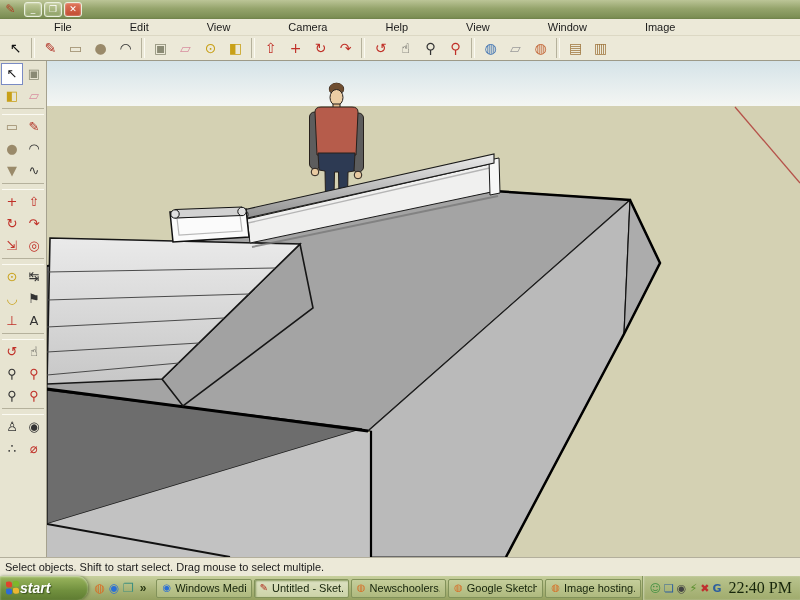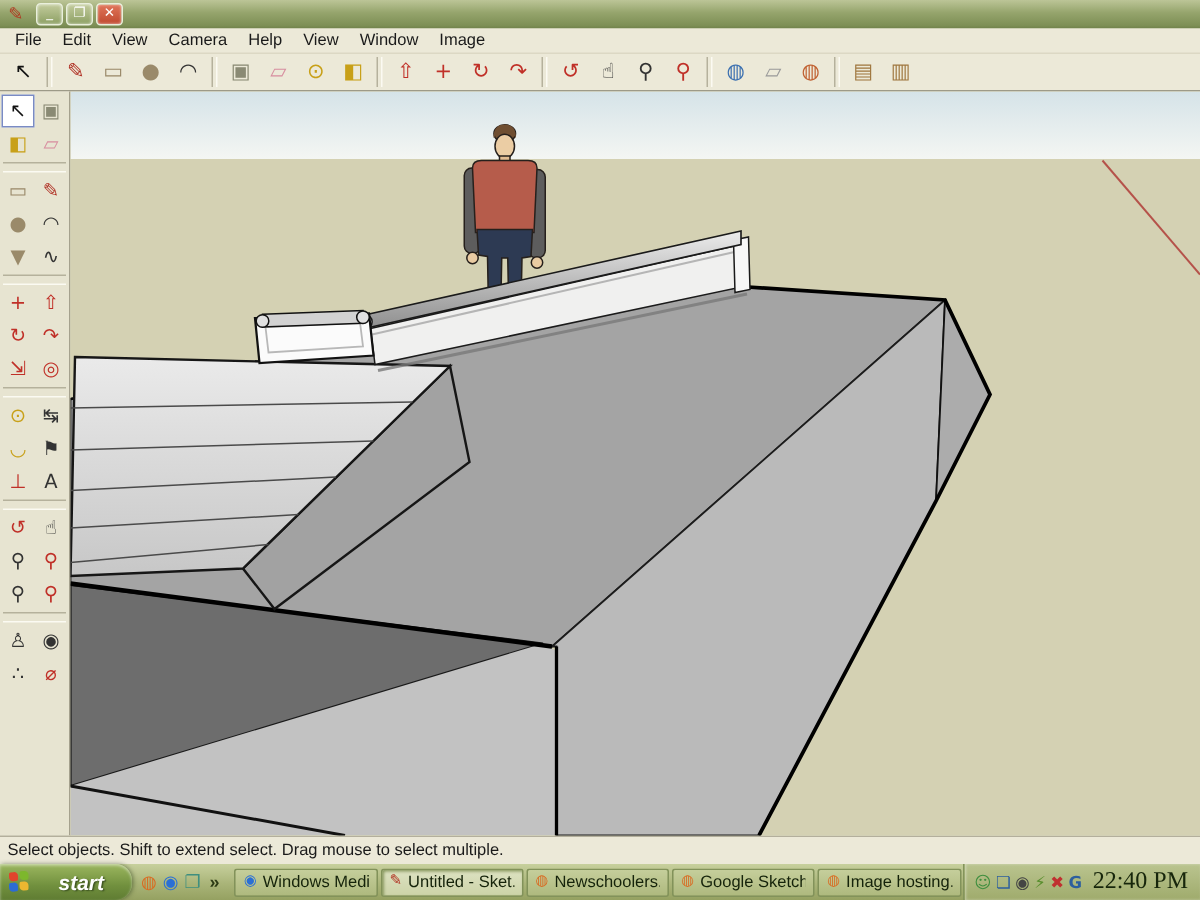--- a/index.html
+++ b/index.html
@@ -8,21 +8,21 @@
 
   
   .titlebar{height:20px;background:linear-gradient(#bcc597,#95a46c 45%,#7d8f55 90%,#6f814a);display:flex;align-items:center;padding:0 3px;}
   .titlebar .appicon{width:15px;height:15px;font-size:12px;line-height:15px;text-align:center;color:#b03a22;background:transparent;margin-right:4px;}
   .titlebar .title{flex:1;color:#fff;font-weight:bold;font-size:12px;text-shadow:1px 1px 1px #44542c;letter-spacing:.2px;}
   .winbtn{width:18px;height:15px;margin-left:2px;border-radius:3px;border:1px solid #e9efdc;font-size:9px;line-height:13px;text-align:center;color:#fff;background:linear-gradient(#c2cb9c,#8da064);box-shadow:inset 0 0 2px rgba(255,255,255,.7);padding:0;font-family:"DejaVu Sans",sans-serif;}
   .winbtn.close{background:linear-gradient(#e0765a,#c04a30);}
 
   
   .menubar{height:16px;background:#ece9d8;display:flex;align-items:center;font-size:11px;color:#1a1a1a;padding-left:3px;border-bottom:1px solid #dcd8c4;}
-  .menu-item{padding:1px 7px;cursor:default;}
+  .menu-item{padding:1px 7px;cursor:default;margin-left:44px;}
 
   
   .toolbar{height:25px;background:#ece9d8;border-bottom:1px solid #9d9a88;display:flex;align-items:center;padding-left:3px;}
   .tb-btn{width:25px;height:22px;background:transparent;border:1px solid transparent;font-size:14px;line-height:1;padding:0;text-align:center;}
   .tb-sep{width:2px;height:20px;border-left:1px solid #b5b19c;border-right:1px solid #fbfaf2;margin:0 3px;}
   .glyph{font-family:"DejaVu Sans",sans-serif;}
 
   
   .main{display:flex;height:496px;}
   .palette{width:47px;background:#e7e4d1;border-right:1px solid #a5a18e;padding-top:2px;}
@@ -31,21 +31,21 @@
   .pal-btn.active{background:#ffffff;border:1px solid #7a8bc4;}
   .pal-div{grid-column:1/3;height:5px;margin:1px 1px;border-top:1px solid #b5b19c;border-bottom:1px solid #fbfaf2;}
   .viewport{flex:1;position:relative;background:#d4d1b3;}
   .viewport svg{display:block;}
 
   
   .statusbar{height:19px;background:#ece9d8;border-top:1px solid #b3af9c;font-size:11px;color:#1a1a1a;display:flex;align-items:center;padding:0 5px;}
 
   
   .taskbar{height:24px;background:linear-gradient(#c7d09d,#a9b478 55%,#95a161);display:flex;align-items:center;}
-  .startbtn{height:24px;width:88px;border:none;border-radius:0 11px 11px 0;background:linear-gradient(#9cb75f,#71903e 60%,#5f7c32);display:flex;align-items:center;gap:19px;padding:0 10px 0 6px;box-shadow:inset 0 1px 2px rgba(255,255,255,.5), 1px 0 3px rgba(40,60,20,.5);}
+  .startbtn{height:24px;width:88px;border:none;border-radius:0 11px 11px 0;background:linear-gradient(#9cb75f,#71903e 60%,#5f7c32);display:flex;align-items:center;gap:0;padding:0 10px 0 6px;box-shadow:inset 0 1px 2px rgba(255,255,255,.5), 1px 0 3px rgba(40,60,20,.5);}
   .startbtn .slabel{color:#fff;font-weight:bold;font-style:italic;font-size:14px;text-shadow:1px 1px 1px #3c5220;}
   .winflag{width:14px;height:14px;display:grid;grid-template-columns:6px 6px;grid-template-rows:6px 6px;gap:1px;transform:skewY(-6deg);}
   .winflag span{border-radius:1px 3px 1px 3px;display:block;}
   .quicklaunch{display:flex;align-items:center;gap:4px;padding:0 6px;}
   .ql-icon{font-size:12px;line-height:1;background:transparent;border:none;padding:0;}
   .ql-chevron{color:#2c3a14;font-size:12px;font-weight:bold;background:transparent;border:none;padding:0 2px;}
   .tasks{flex:1;display:flex;align-items:center;gap:2px;padding:0 2px;overflow:hidden;}
   .task{flex:0 1 116px;min-width:0;height:19px;border-radius:2px;border:1px solid #82925a;background:linear-gradient(#c5ce9b,#aeb97e);display:flex;align-items:center;gap:4px;padding:0 5px;font-size:11px;color:#15230a;white-space:nowrap;overflow:hidden;}
   .task.active{background:linear-gradient(#dde2c2,#ccd3a8);box-shadow:inset 1px 1px 2px #8a9a60;}
   .task .t-icon{font-size:10px;line-height:1;}
@@ -222,21 +222,21 @@
           <polygon points="177,218 240,215 242,231 179,235" fill="none" stroke="#b8b8b8" stroke-width="1.2"></polygon>
           <polygon points="175,209.5 242,207 242,215.5 175,218" fill="#d2d2d2" stroke="#111111" stroke-width="1"></polygon>
           <circle cx="175" cy="214" r="4.2" fill="#e0e0e0" stroke="#111111" stroke-width="1"></circle>
           <circle cx="242" cy="211.5" r="4.2" fill="#e0e0e0" stroke="#111111" stroke-width="1"></circle>
         </g>
       </svg>
     </div>
   </div>
 
   <div class="statusbar">
-    <span>Select objects. Shift to extend select. Drag mouse to select multiple.</span>
+    <span>Select objects. Shift to start select. Drag mouse to select multiple.</span>
   </div>
 
   <div class="taskbar">
     <button class="startbtn">
       <span class="winflag">
         <span style="background:#e0442c"></span>
           <span style="background:#7db72c"></span>
         <span style="background:#2c6cd4"></span>
           <span style="background:#ecb731"></span>
       </span>

